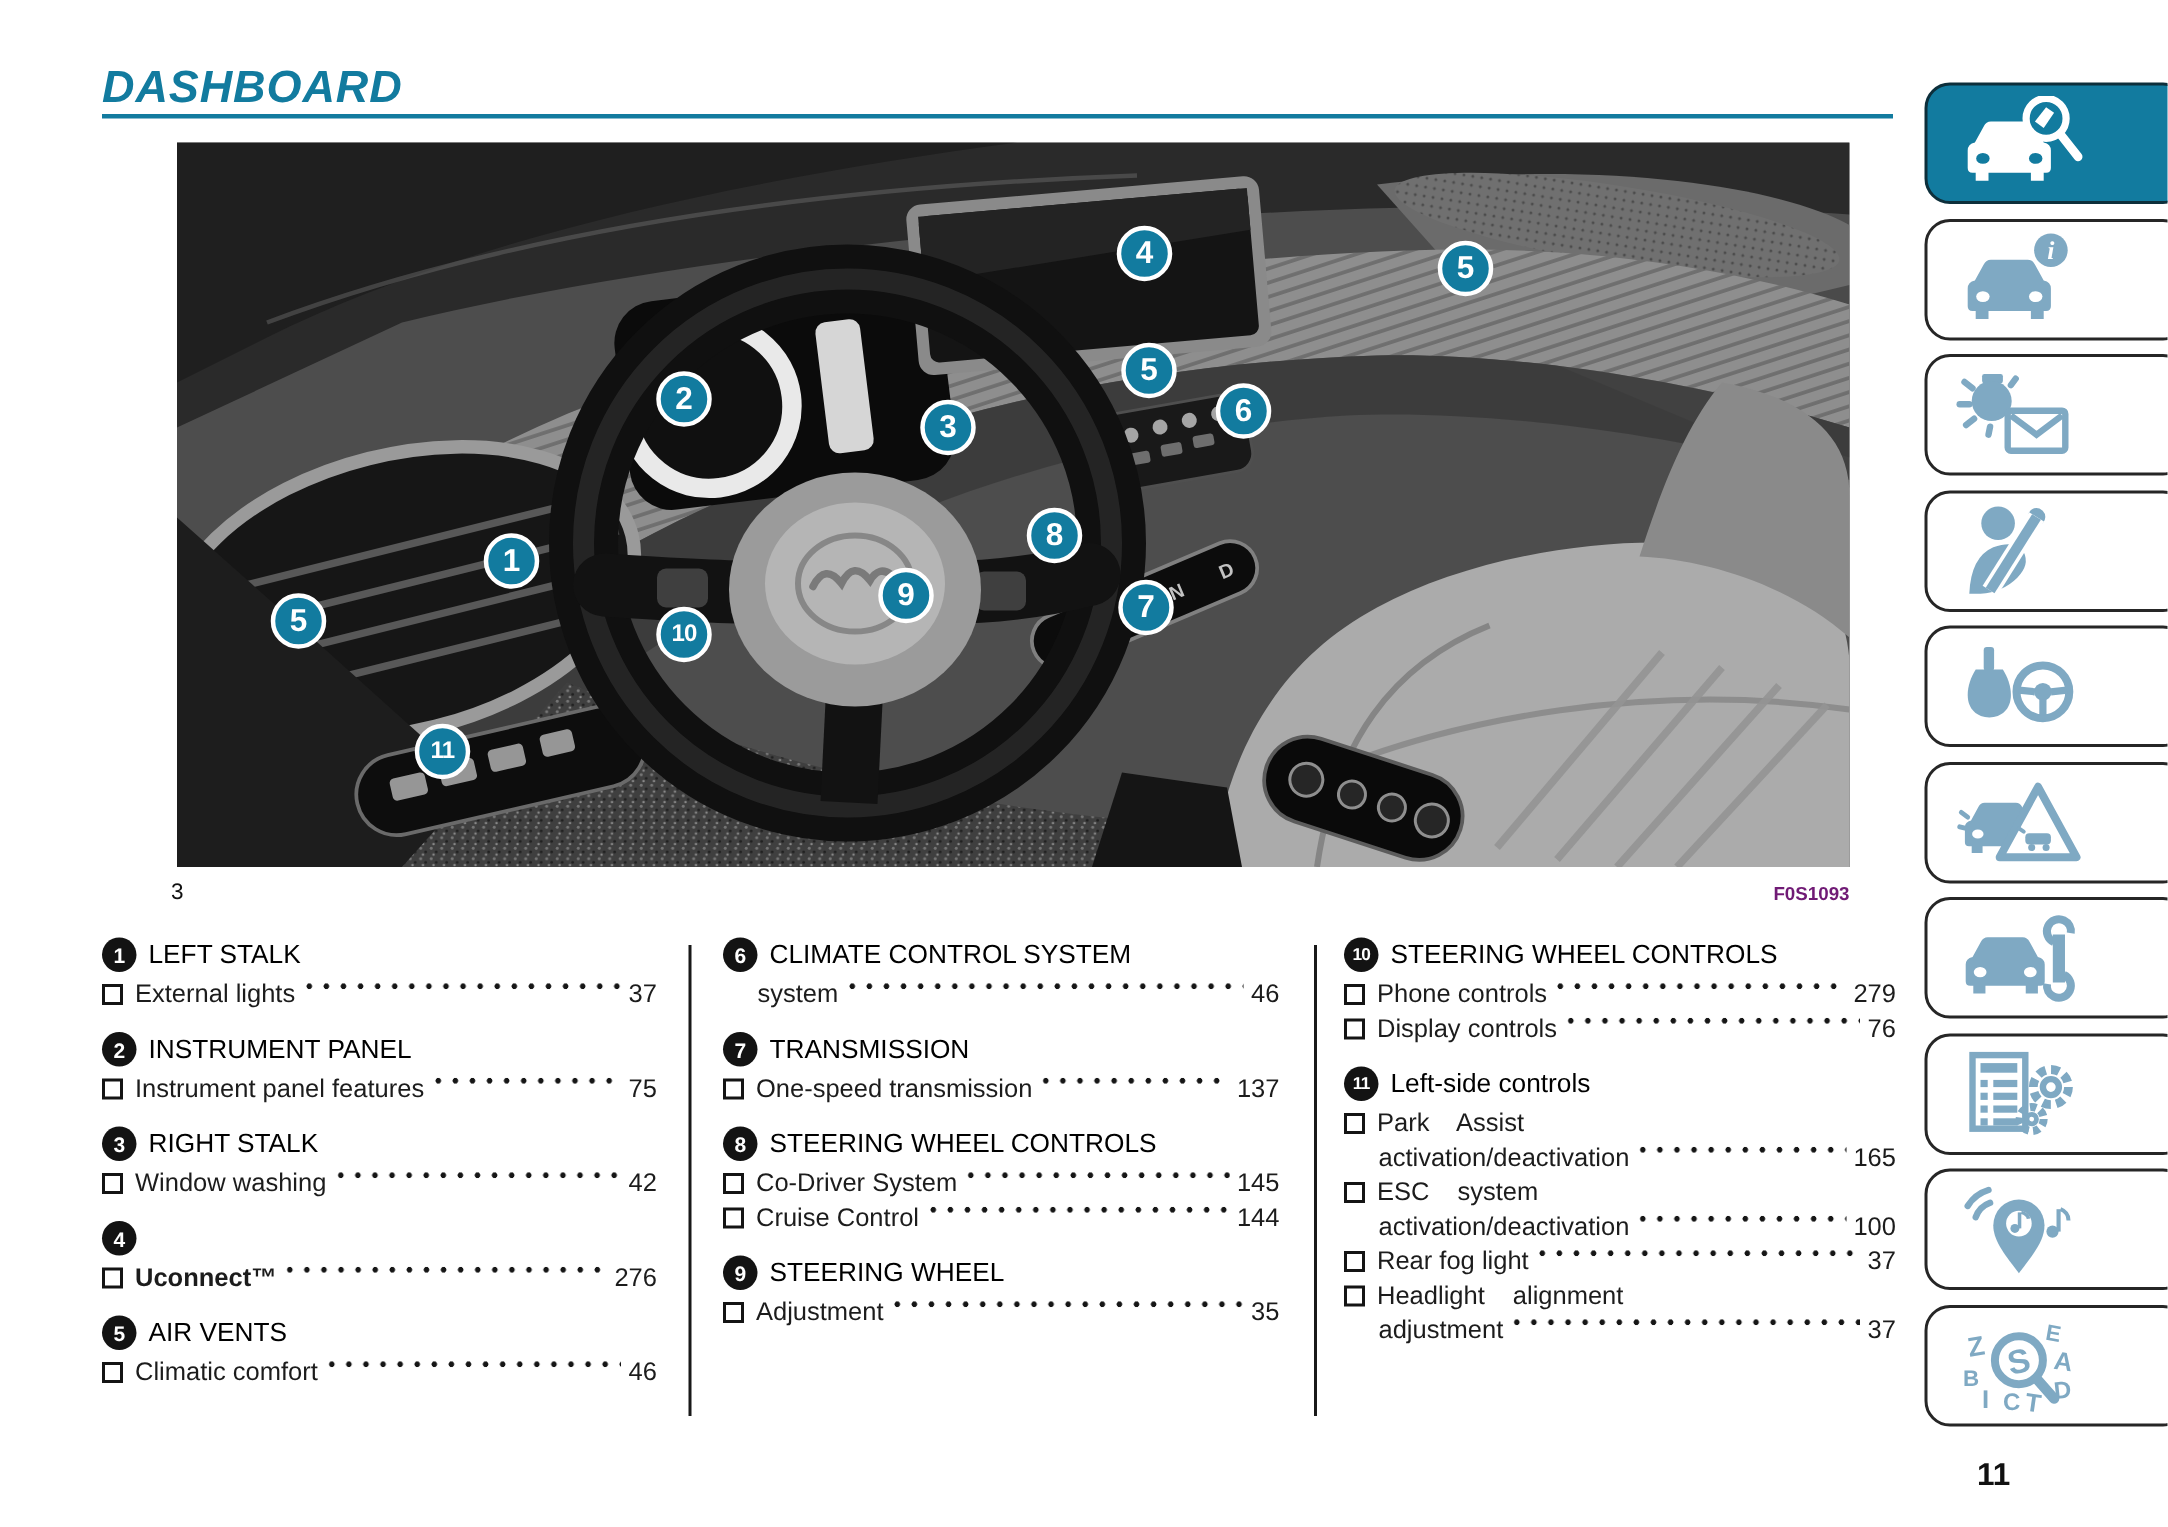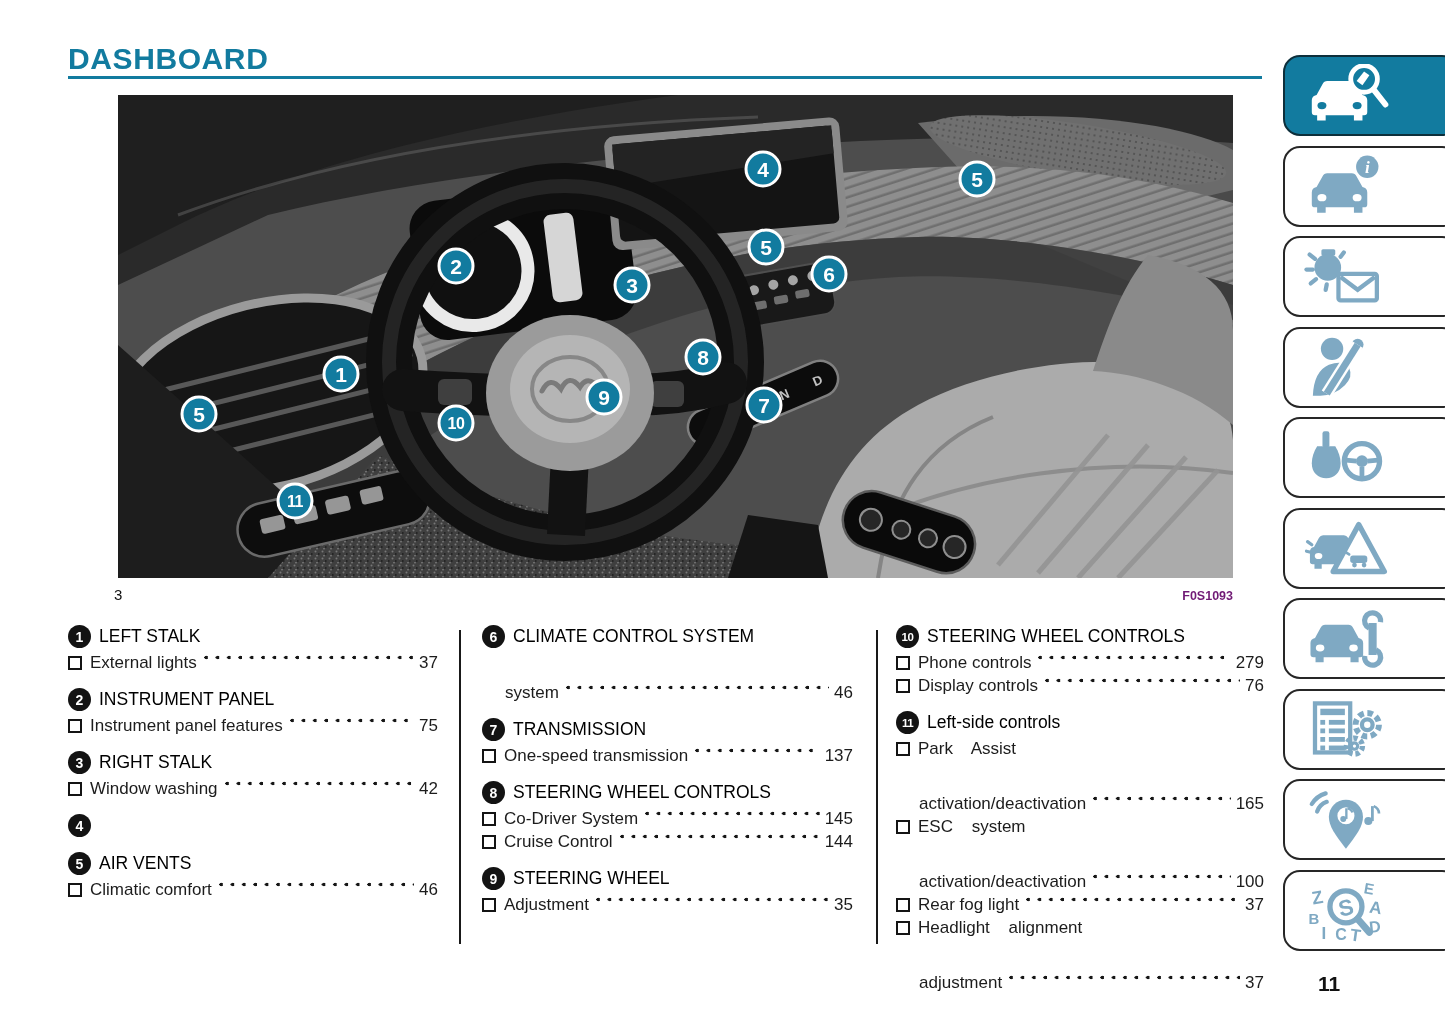--- a/index.html
+++ b/index.html
@@ -1,21 +1,21 @@
 <!DOCTYPE html>
 <html><head>
 <meta charset="utf-8">
 <style>
   html,body{margin:0;padding:0;}
   body{
     width:1445px;height:1018px;position:relative;overflow:hidden;background:#fff;
     font-family:"Liberation Sans","DejaVu Sans",sans-serif;color:#1c1c1c;
     --teal:#127B9F; --iconblue:#7FA9C3;
   }
-  .title{position:absolute;left:68px;top:42px;font-size:30px;font-weight:bold;letter-spacing:.6px;color:var(--teal);}
+  .title{position:absolute;left:68px;top:42px;font-size:30px;font-weight:bold;letter-spacing:.6px;color:var(--teal);font-style:italic;}
   .rule{position:absolute;left:68px;top:76px;width:1194px;height:3px;background:var(--teal);}
 
   .photo{position:absolute;left:118px;top:95px;width:1115px;height:483px;background:#4d4d4d;overflow:hidden;}
   .photo svg.illus{position:absolute;left:0;top:0;width:100%;height:100%;}
   .callout{
     position:absolute;width:37px;height:37px;border-radius:50%;box-sizing:border-box;
     background:var(--teal);border:3px solid #fff;color:#fff;font-weight:bold;font-size:21px;
     display:flex;align-items:center;justify-content:center;transform:translate(-50%,-50%);
   }
   .callout.two{font-size:16px;letter-spacing:-.5px;}
@@ -30,21 +30,21 @@
   .d1{left:459px}.d2{left:876px}
 
   .sec{margin-bottom:13px;}
   .sec-h{display:flex;align-items:center;gap:8px;min-height:25px;margin-bottom:2px;}
   .numcirc{width:23px;height:23px;border-radius:50%;background:#131313;color:#fff;font-weight:bold;
     font-size:14px;display:flex;align-items:center;justify-content:center;flex:none;}
   .numcirc.two{font-size:11.5px;letter-spacing:-.5px;}
   .sec-title{font-size:17.5px;color:#000000;}
   .entry{font-size:17px;}
   .erow{display:flex;align-items:center;line-height:23px;}
-  .erow.indent{padding-left:23px;margin-top:32px;}
+  .erow.indent{padding-left:23px;}
   .sq{width:10px;height:10px;border:2.4px solid #141414;flex:none;margin-right:8px;align-self:center;background:#fff;}
   .lbl{white-space:nowrap;}
   .lbl.spread{flex:1;word-spacing:14px;white-space:normal;}
   .leader{flex:1;position:relative;min-width:12px;margin:0 2px;}
   .leader::after{content:"";position:absolute;left:5px;right:3px;bottom:3px;height:5px;
     background-image:radial-gradient(circle at 2.2px 2.5px,#161616 1.75px,transparent 2.05px);
     background-size:11.4px 5px;background-repeat:repeat-x;}
   .pg{flex:none;}
   .lbl.bold{font-weight:bold;}
 
@@ -243,20 +243,28 @@
             <span class="lbl">Window washing</span>
             <span class="leader"></span>
             <span class="pg">42</span>
           </div>
         </div>
       </div>
       <div class="sec">
         <div class="sec-h">
           <div class="numcirc">4</div>
         </div>
+        <div class="entry">
+          <div class="erow">
+            <span class="sq"></span>
+            <span class="lbl bold">Uconnect™</span>
+            <span class="leader"></span>
+            <span class="pg">276</span>
+          </div>
+        </div>
       </div>
       <div class="sec">
         <div class="sec-h">
           <div class="numcirc">5</div>
           <span class="sec-title">AIR VENTS</span>
         </div>
         <div class="entry">
           <div class="erow">
             <span class="sq"></span>
             <span class="lbl">Climatic comfort</span>

